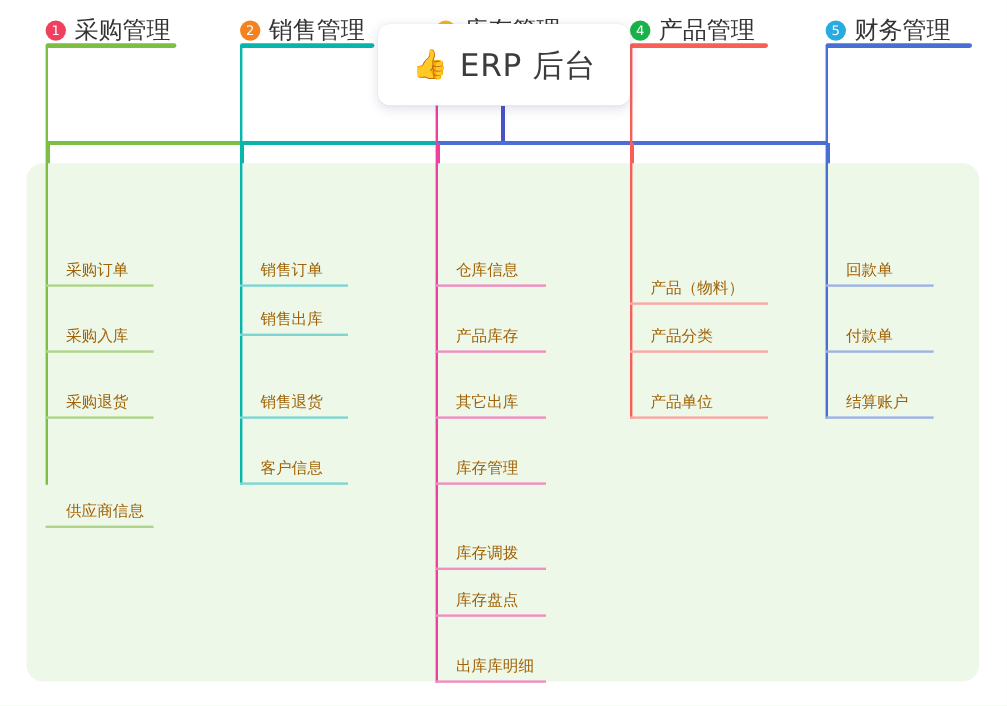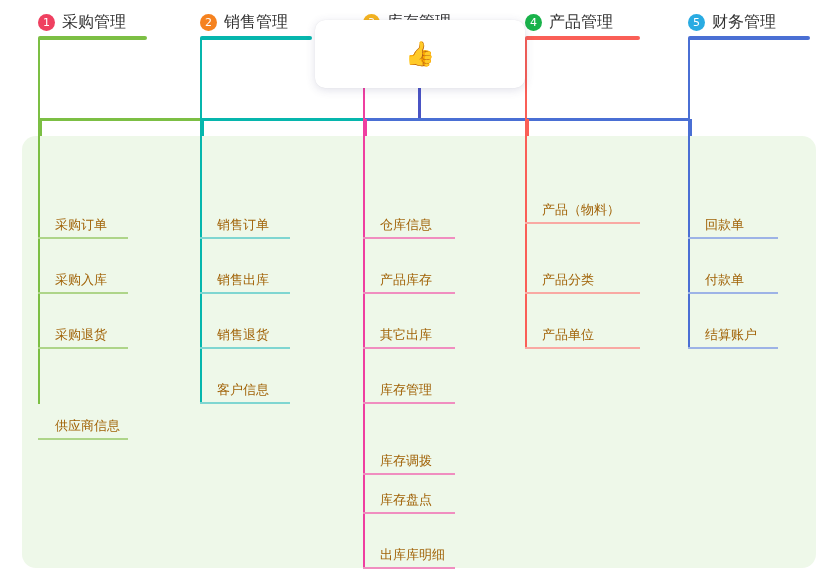--- a/index.html
+++ b/index.html
@@ -47,21 +47,21 @@
     position:absolute;top:12px;left:0;
     display:flex;align-items:center;gap:7px;
     white-space:nowrap;
   }
   .badge{
     width:17px;height:17px;border-radius:50%;
     display:inline-flex;align-items:center;justify-content:center;
     color:#ffffff;font-size:11px;line-height:1;
     font-family:"DejaVu Sans","Liberation Sans",sans-serif;
   }
-  .head-label{font-size:16px;color:#333333;}
+  .head-label{font-size:20px;color:#333333;}
   .head-rule{position:absolute;left:0;height:4px;border-radius:2px;top:36px;}
   .trunk{position:absolute;width:2px;top:38px;}
   .item{
     position:absolute;
     font-size:13px;color:#a16207;white-space:nowrap;
   }
   .item-label{position:absolute;left:17px;bottom:5px;}
   .item-rule{position:absolute;left:0;bottom:0;height:2px;}
 </style>
 </head>
@@ -114,21 +114,21 @@
         <div class="col-head">
           <span class="badge" style="background: rgb(245, 130, 31);">2</span>
           <span class="head-label">销售管理</span>
         </div>
         <div class="head-rule" style="width: 112px; background: rgb(6, 182, 173);"></div>
         <div class="trunk" style="background: rgb(6, 182, 173); height: 366px;"></div>
         <div class="item" style="top: 215px; height: 24px; width: 107px;">
           <span class="item-label">销售订单</span>
           <div class="item-rule" style="width: 90px; background: rgb(127, 214, 209);"></div>
         </div>
-        <div class="item" style="top: 270px; height: 24px; width: 107px; padding-left: 40px;">
+        <div class="item" style="top: 256px; height: 24px; width: 107px; padding-left: 40px;">
           <span class="item-label">销售出库</span>
           <div class="item-rule" style="width: 90px; background: rgb(127, 214, 209);"></div>
         </div>
         <div class="item" style="top: 325px; height: 24px; width: 107px;">
           <span class="item-label">销售退货</span>
           <div class="item-rule" style="width: 90px; background: rgb(127, 214, 209);"></div>
         </div>
         <div class="item" style="top: 380px; height: 24px; width: 107px;">
           <span class="item-label">客户信息</span>
           <div class="item-rule" style="width: 90px; background: rgb(127, 214, 209);"></div>
@@ -170,21 +170,21 @@
           <div class="item-rule" style="width: 92px; background: rgb(240, 142, 192);"></div>
         </div>
       </div>
       <div class="col" style="left: 525px;">
         <div class="col-head">
           <span class="badge" style="background: rgb(25, 178, 74);">4</span>
           <span class="head-label">产品管理</span>
         </div>
         <div class="head-rule" style="width: 115px; background: rgb(250, 95, 87);"></div>
         <div class="trunk" style="background: rgb(250, 95, 87); height: 311px;"></div>
-        <div class="item" style="top: 200px; height: 24px; width: 132px;">
+        <div class="item" style="top: 230px; height: 24px; width: 132px;">
           <span class="item-label">产品（物料）</span>
           <div class="item-rule" style="width: 115px; background: rgb(249, 169, 163);"></div>
         </div>
         <div class="item" style="top: 270px; height: 24px; width: 132px;">
           <span class="item-label">产品分类</span>
           <div class="item-rule" style="width: 115px; background: rgb(249, 169, 163);"></div>
         </div>
         <div class="item" style="top: 325px; height: 24px; width: 132px;">
           <span class="item-label">产品单位</span>
           <div class="item-rule" style="width: 115px; background: rgb(249, 169, 163);"></div>
@@ -208,16 +208,17 @@
         <div class="item" style="top: 325px; height: 24px; width: 107px;">
           <span class="item-label">结算账户</span>
           <div class="item-rule" style="width: 90px; background: rgb(157, 179, 230);"></div>
         </div>
       </div>
     </div>
 
   <div class="root-card">
     <div class="root-inner">
       <span class="root-emoji">👍</span>
+      <span class="root-title">ERP 后台</span>
     </div>
   </div>
 
 </div>
 
 </body></html>

